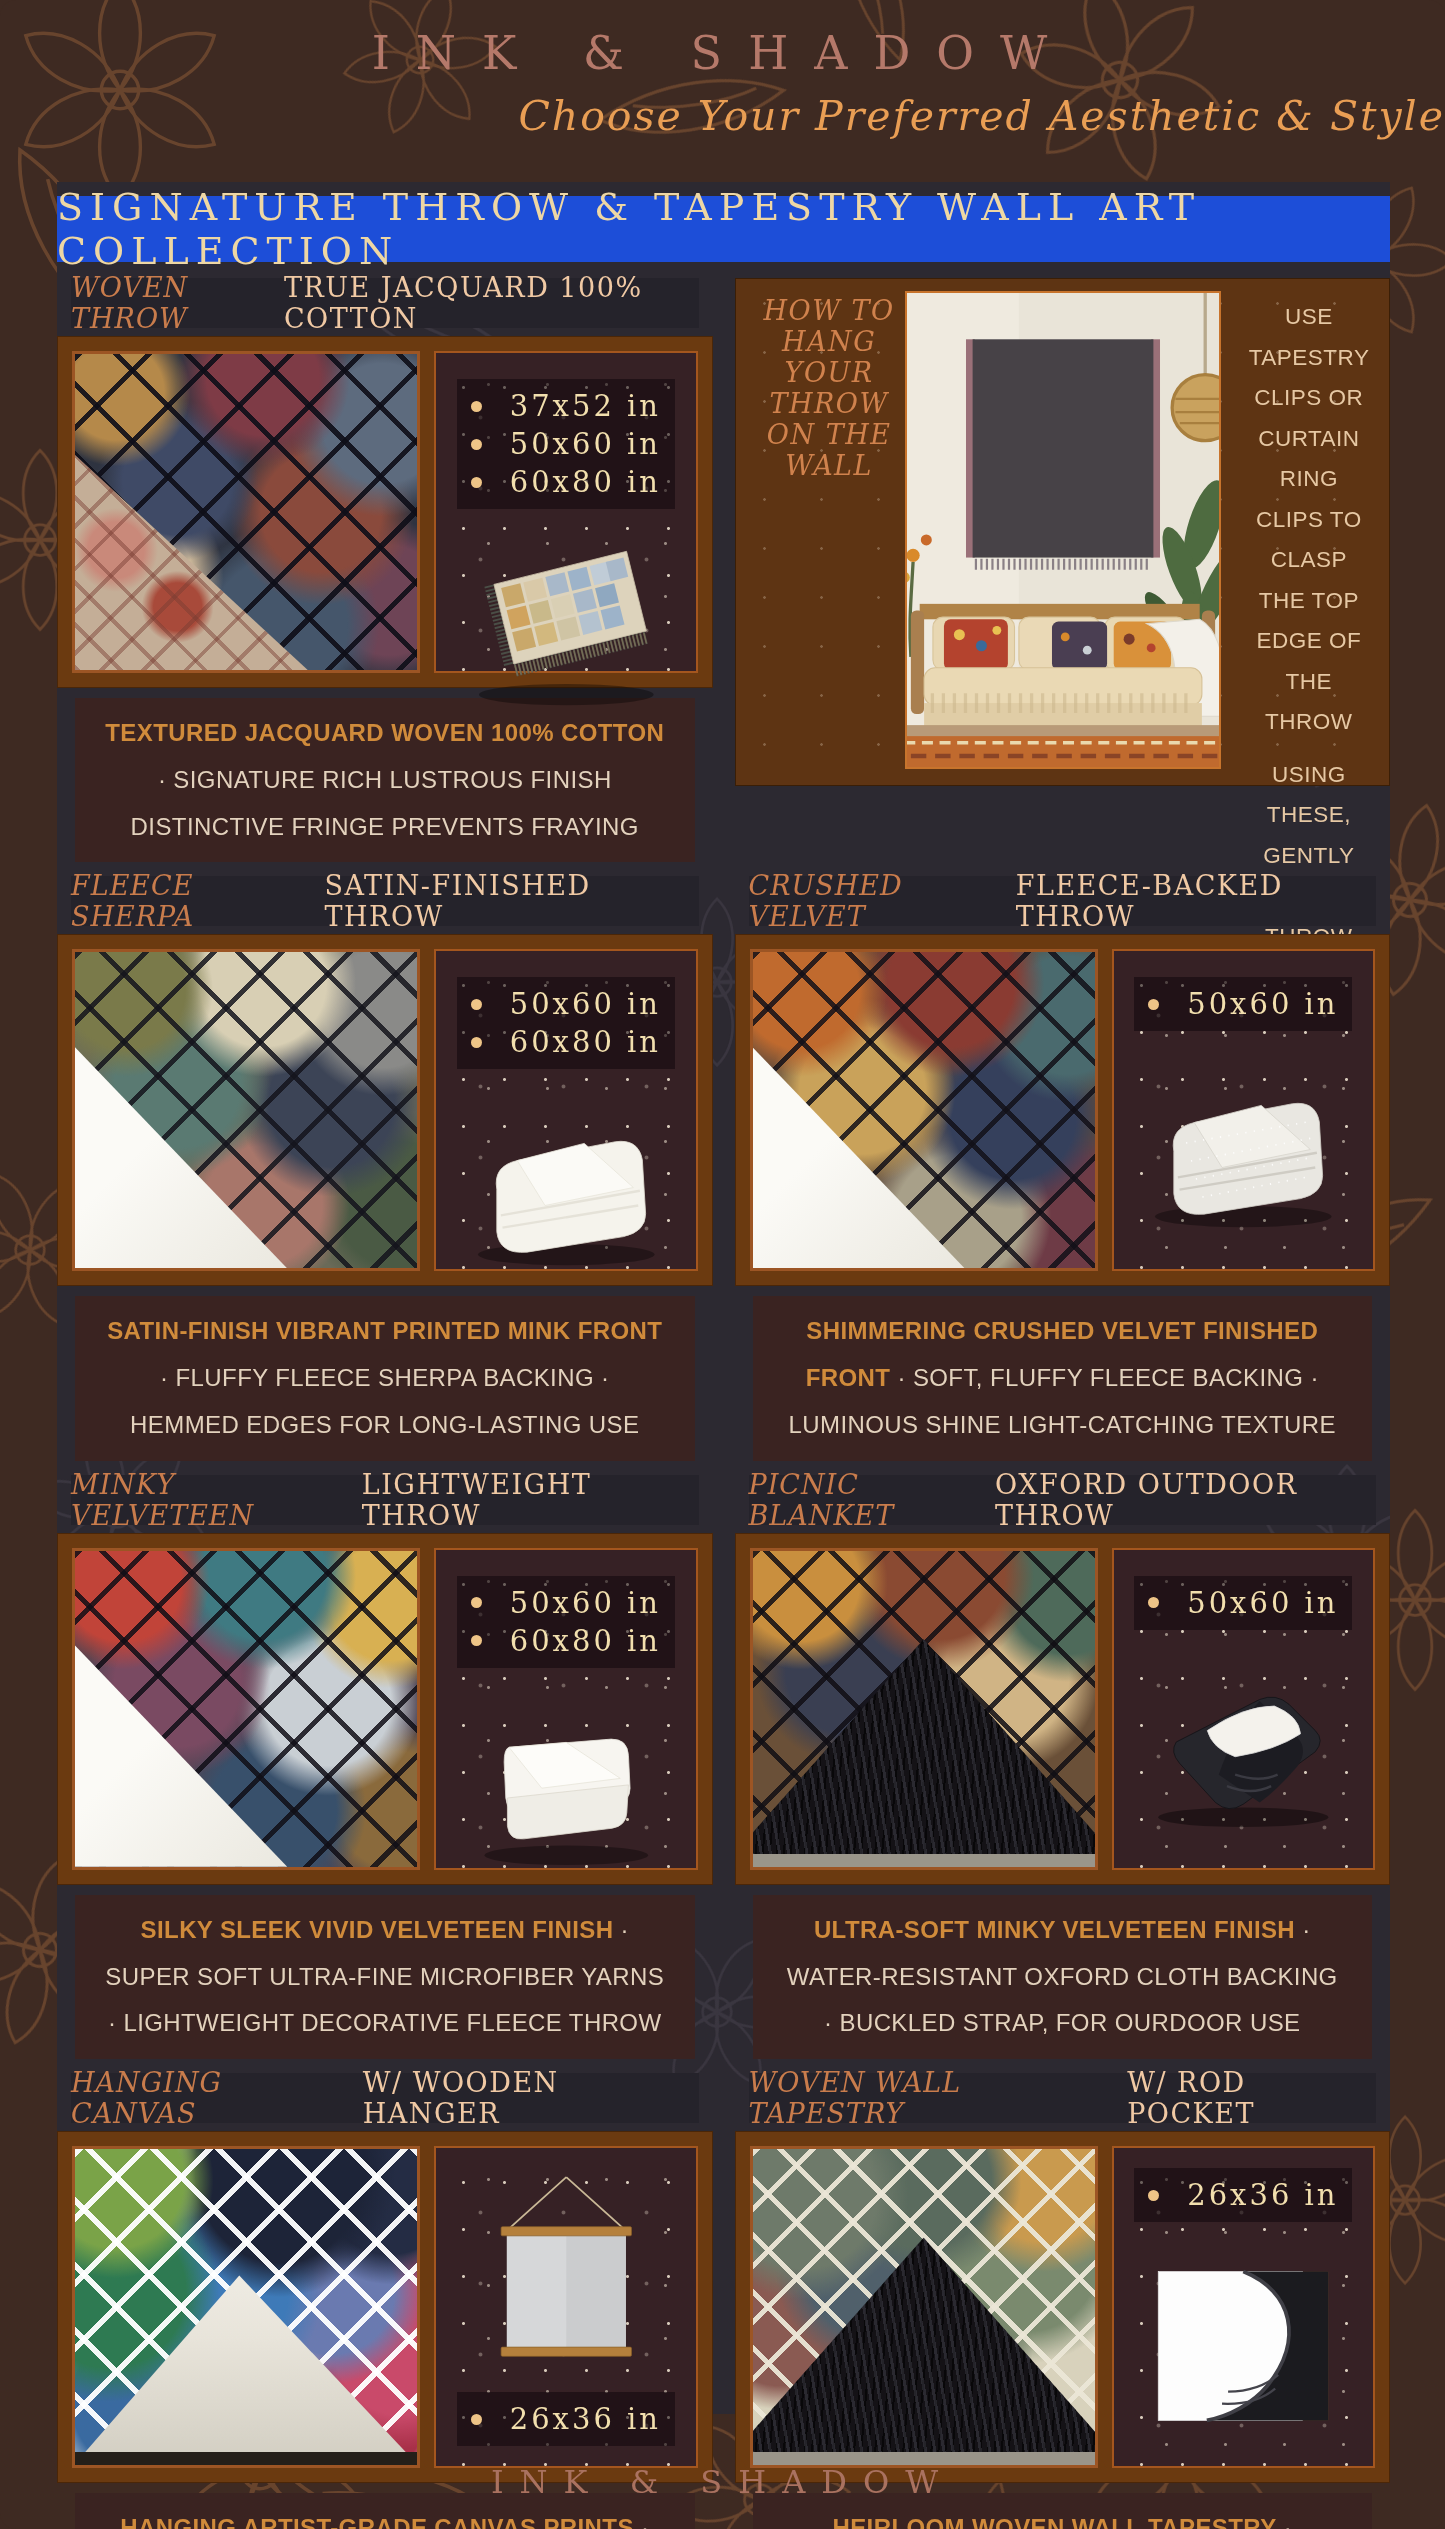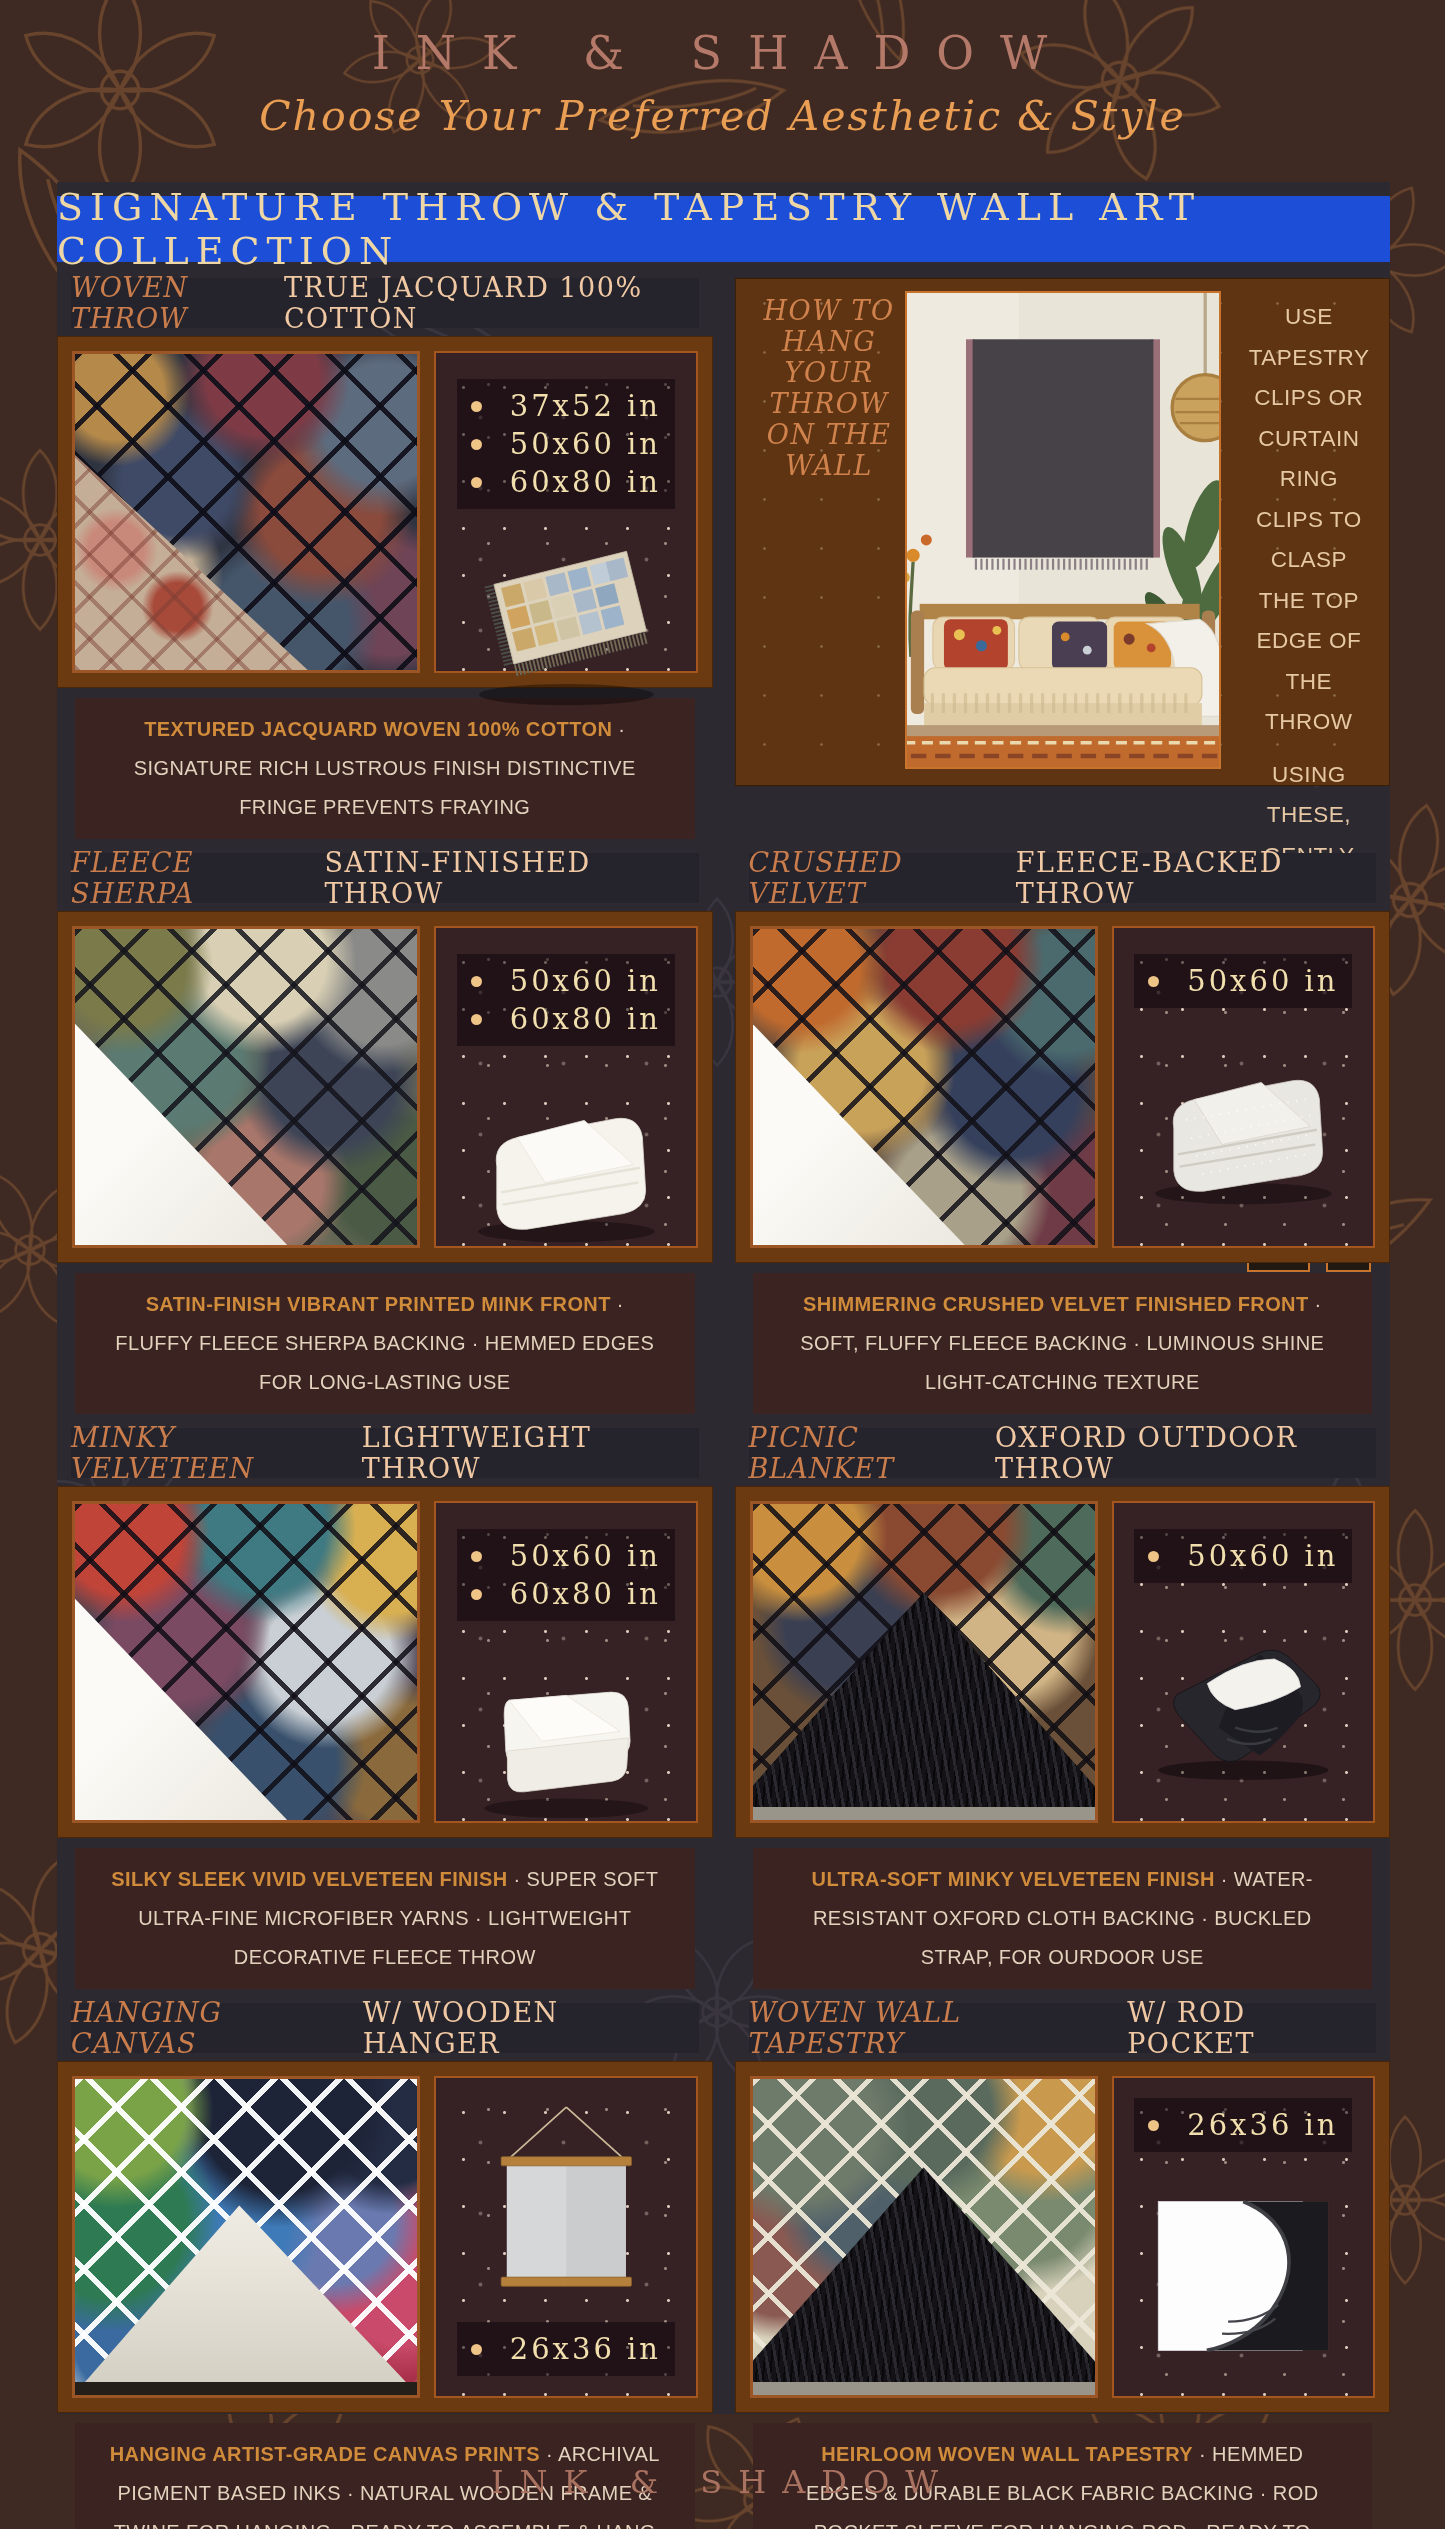--- a/index.html
+++ b/index.html
@@ -2,21 +2,21 @@
 <html><head>
 <meta charset="utf-8">
 <style>
   html,body{margin:0;padding:0;background:#3e2a22;}
   .page{position:relative;width:1445px;height:2529px;overflow:hidden;background:#3e2a22;
         font-family:"Liberation Sans",sans-serif;border-radius:16px;}
   .bg-floral,.panel-floral{position:absolute;inset:0;pointer-events:none;}
   
   .hdr{position:absolute;top:26px;left:0;width:100%;text-align:center;z-index:2;}
   .brand{font-family:"DejaVu Serif",serif;font-size:46px;letter-spacing:26px;color:#b5796a;margin:0;font-weight:400;}
-  .tagline{font-family:"DejaVu Serif",serif;font-style:italic;font-size:41px;letter-spacing:2px;color:#e99e54;margin:12px 0 0;}
+  .tagline{font-family:"DejaVu Serif",serif;font-style:italic;font-size:41px;letter-spacing:2px;color:#e99e54;margin:12px 0 0;text-align:right;}
   
   .panel{position:absolute;left:57px;top:182px;width:1333px;height:2232px;background:#2c2931;
          box-sizing:border-box;padding:14px 0 0;z-index:1;}
   .panel-inner{position:relative;z-index:1;}
   .title-bar{height:66px;background:#1d4ed8;display:flex;align-items:center;justify-content:center;
              margin:0 0 16px;font-family:"DejaVu Serif",serif;font-size:38px;letter-spacing:7px;color:#eed7a4;}
   .row{display:grid;grid-template-columns:1fr 1fr;column-gap:22px;margin-bottom:14px;}
   
   .card-header{background:#25232b;margin:0 14px 8px;height:50px;display:flex;align-items:center;justify-content:center;
                gap:12px;font-family:"DejaVu Serif",serif;font-size:27px;}
@@ -37,21 +37,21 @@
              display:flex;flex-direction:column;gap:4px;}
   .size-pill.pill-bottom{margin:auto auto 20px;}
   .size-pill.pill-top{margin:20px auto 0;}
   .size-row{display:flex;align-items:center;justify-content:center;gap:28px;}
   .dot{width:11px;height:11px;border-radius:50%;background:#eec487;flex:none;}
   .size-text{font-family:"DejaVu Serif",serif;font-size:29px;letter-spacing:3px;color:#f2dfae;}
   .product{width:82%;height:208px;margin:8px auto 14px;flex:none;}
   .product.tall{height:224px;margin:12px auto 6px;}
   .desc{background:#3a2321;margin:10px 18px 0;padding:12px 30px;box-sizing:border-box;min-height:88px;
         display:flex;align-items:center;justify-content:center;text-align:center;
-        font-size:20px;line-height:1.95;letter-spacing:.4px;color:#e3d2bd;}
+        font-size:24px;line-height:1.95;letter-spacing:.4px;color:#e3d2bd;}
   .row4 .desc{min-height:128px;}
   .lead{color:#d08b3b;font-weight:bold;}
   
   .ph-jacq{background-color:#2e3340;background-image:
     repeating-linear-gradient(45deg,rgba(14,14,24,.9) 0 5px,transparent 5px 50px),
     repeating-linear-gradient(135deg,rgba(14,14,24,.9) 0 5px,transparent 5px 50px),
     radial-gradient(120px 120px at 12% 12%,#b5894a 0 40%,transparent 62%),
     radial-gradient(140px 140px at 55% 8%,#7e3b46 0 40%,transparent 62%),
     radial-gradient(150px 150px at 90% 22%,#5d6b7e 0 40%,transparent 62%),
     radial-gradient(130px 130px at 30% 40%,#3f4a66 0 42%,transparent 62%),

